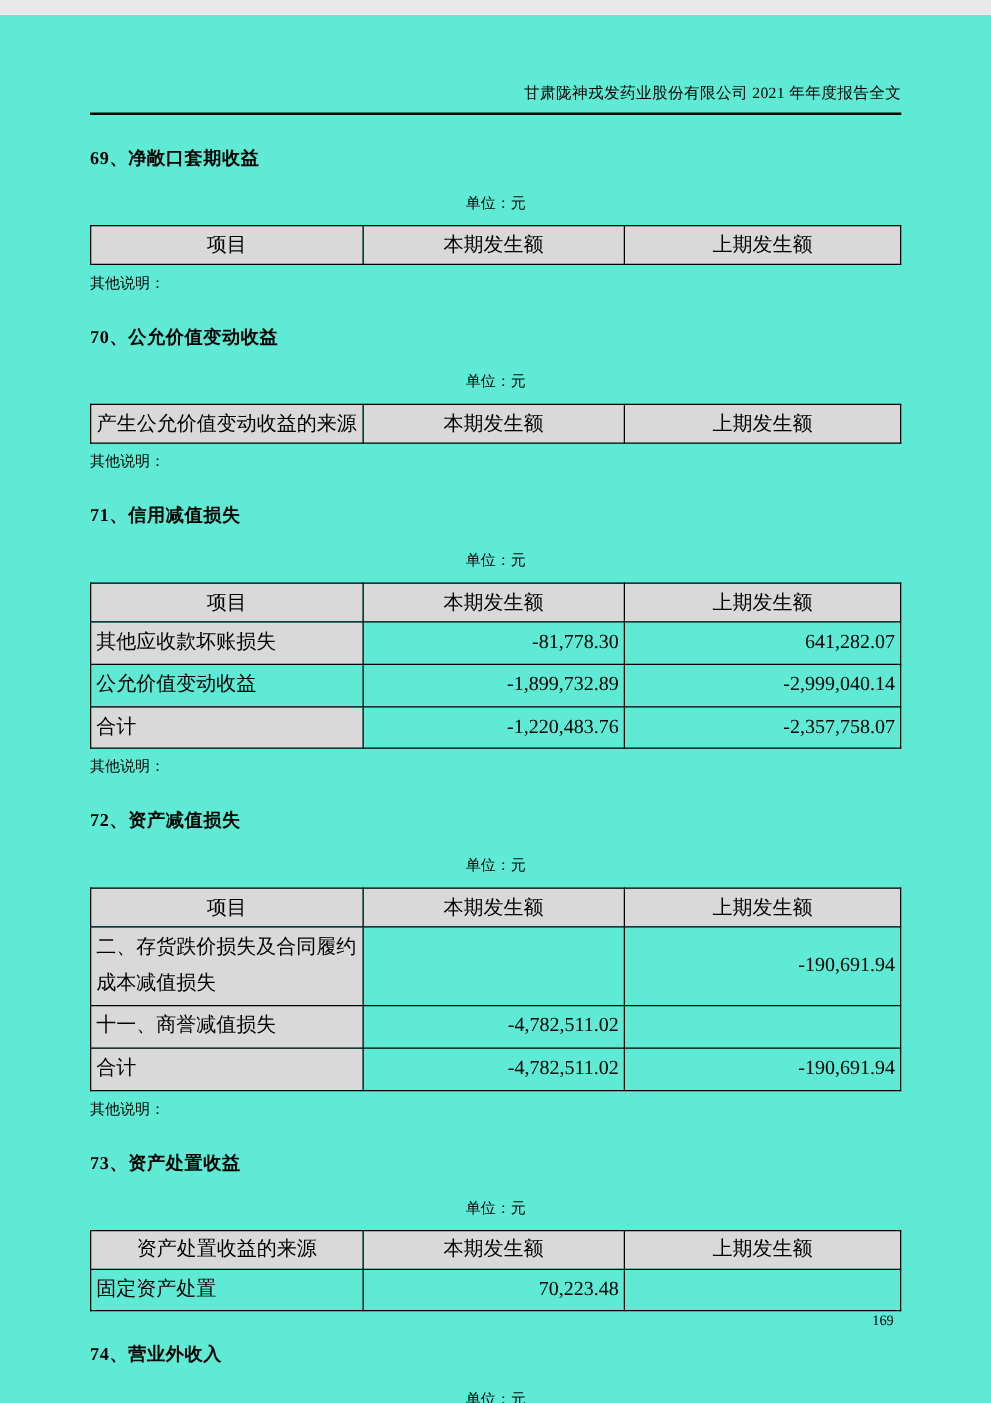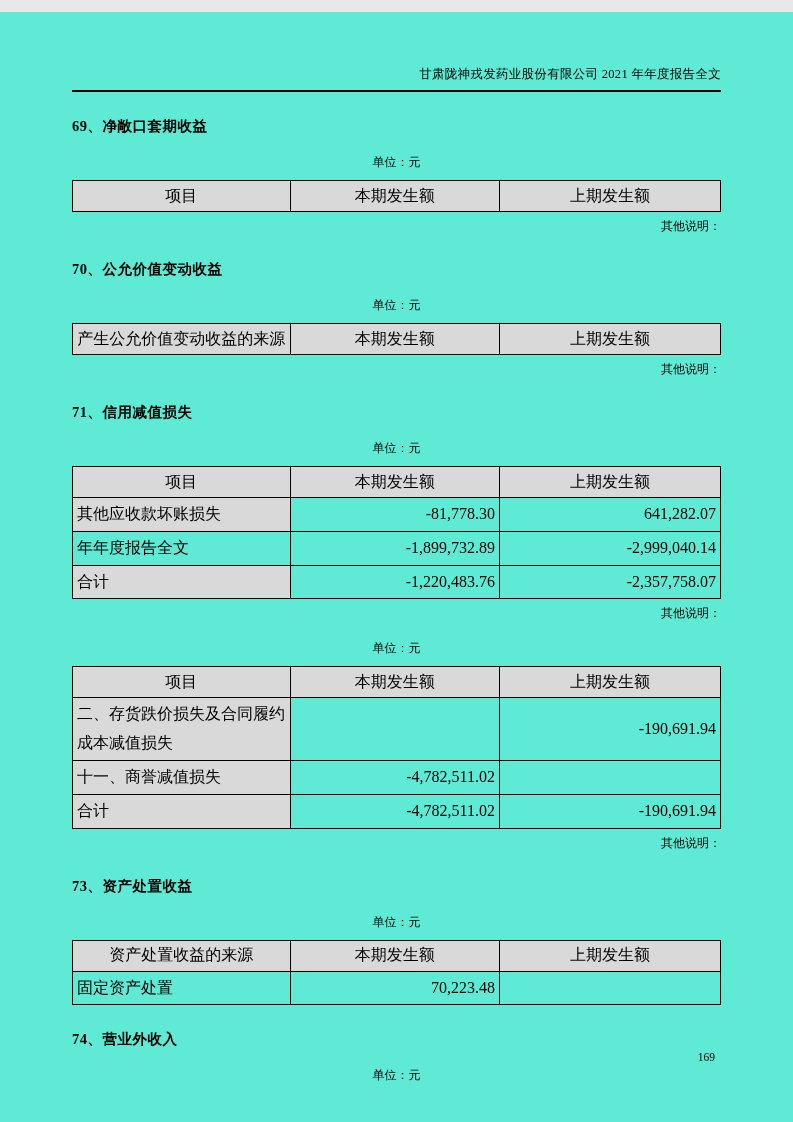--- a/index.html
+++ b/index.html
@@ -53,21 +53,21 @@
   }
   .tbl th {
     height: 26px;
     background: #d9d9d9;
     text-align: center;
   }
   .tbl td { height: 23px; vertical-align: middle; }
   td.item { text-align: left; line-height: 1.8; }
   td.num  { text-align: right; border-radius: 11px; }
   td.shade { background: #d9d9d9; }
-  .note { margin-top: 6px; font-size: 12px; text-align: right; }
+  .note { margin-top: 6px; font-size: 12px; }
   .page-number {
     position: absolute;
     top: 1039px;
     right: 78px;
     font-size: 11.5px;
   }
 </style>
 </head>
 <body>
 
@@ -129,33 +129,34 @@
           <th>上期发生额</th>
         </tr>
       </thead>
       <tbody>
         <tr>
           <td class="item shade">其他应收款坏账损失</td>
           <td class="num">-81,778.30</td>
           <td class="num">641,282.07</td>
         </tr>
         <tr>
-          <td class="item">年年度报告全文</td>
+          <td class="item">公允价值变动收益</td>
           <td class="num">-1,899,732.89</td>
           <td class="num">-2,999,040.14</td>
         </tr>
         <tr>
           <td class="item shade">合计</td>
           <td class="num">-1,220,483.76</td>
           <td class="num">-2,357,758.07</td>
         </tr>
       </tbody>
     </table>
     <div class="note">其他说明：</div>
 
+    <div class="sec-title">72、资产减值损失</div>
     <div class="unit">单位：元</div>
     <table class="tbl">
       <colgroup>
           <col style="width:33.6%">
           <col style="width:32.3%">
           <col style="width:34.1%">
         </colgroup>
       <thead>
         <tr>
           <th>项目</th>

